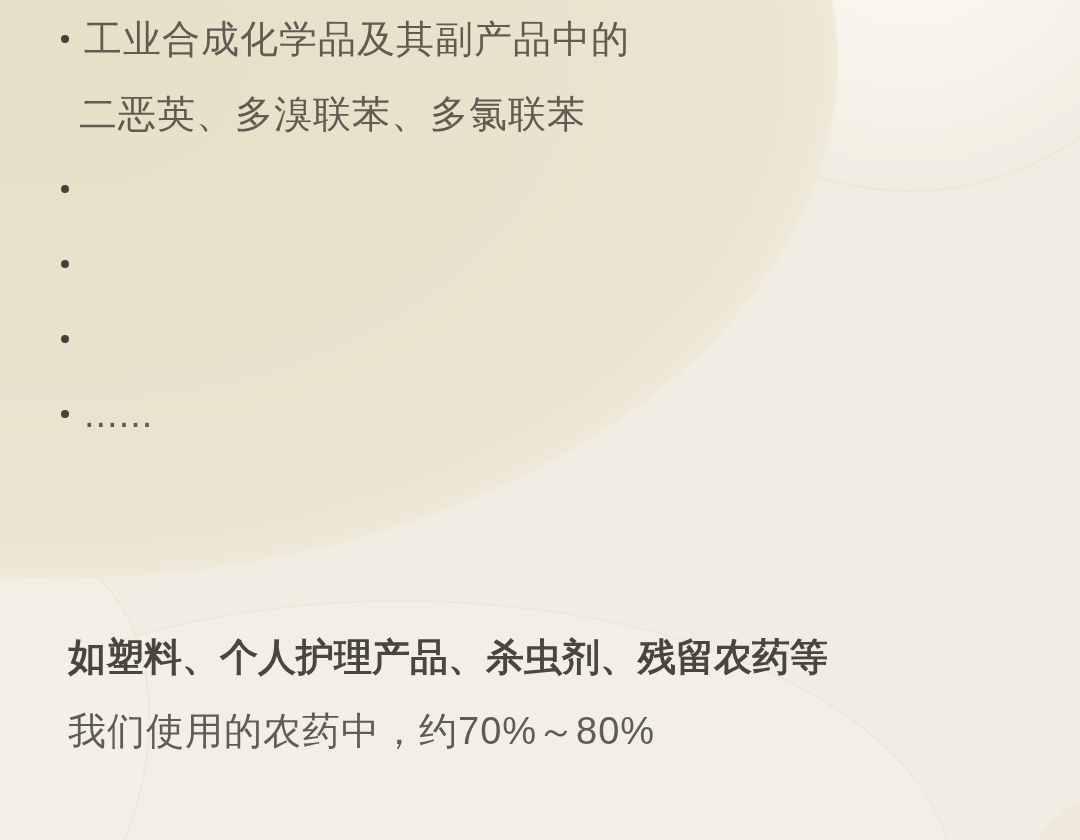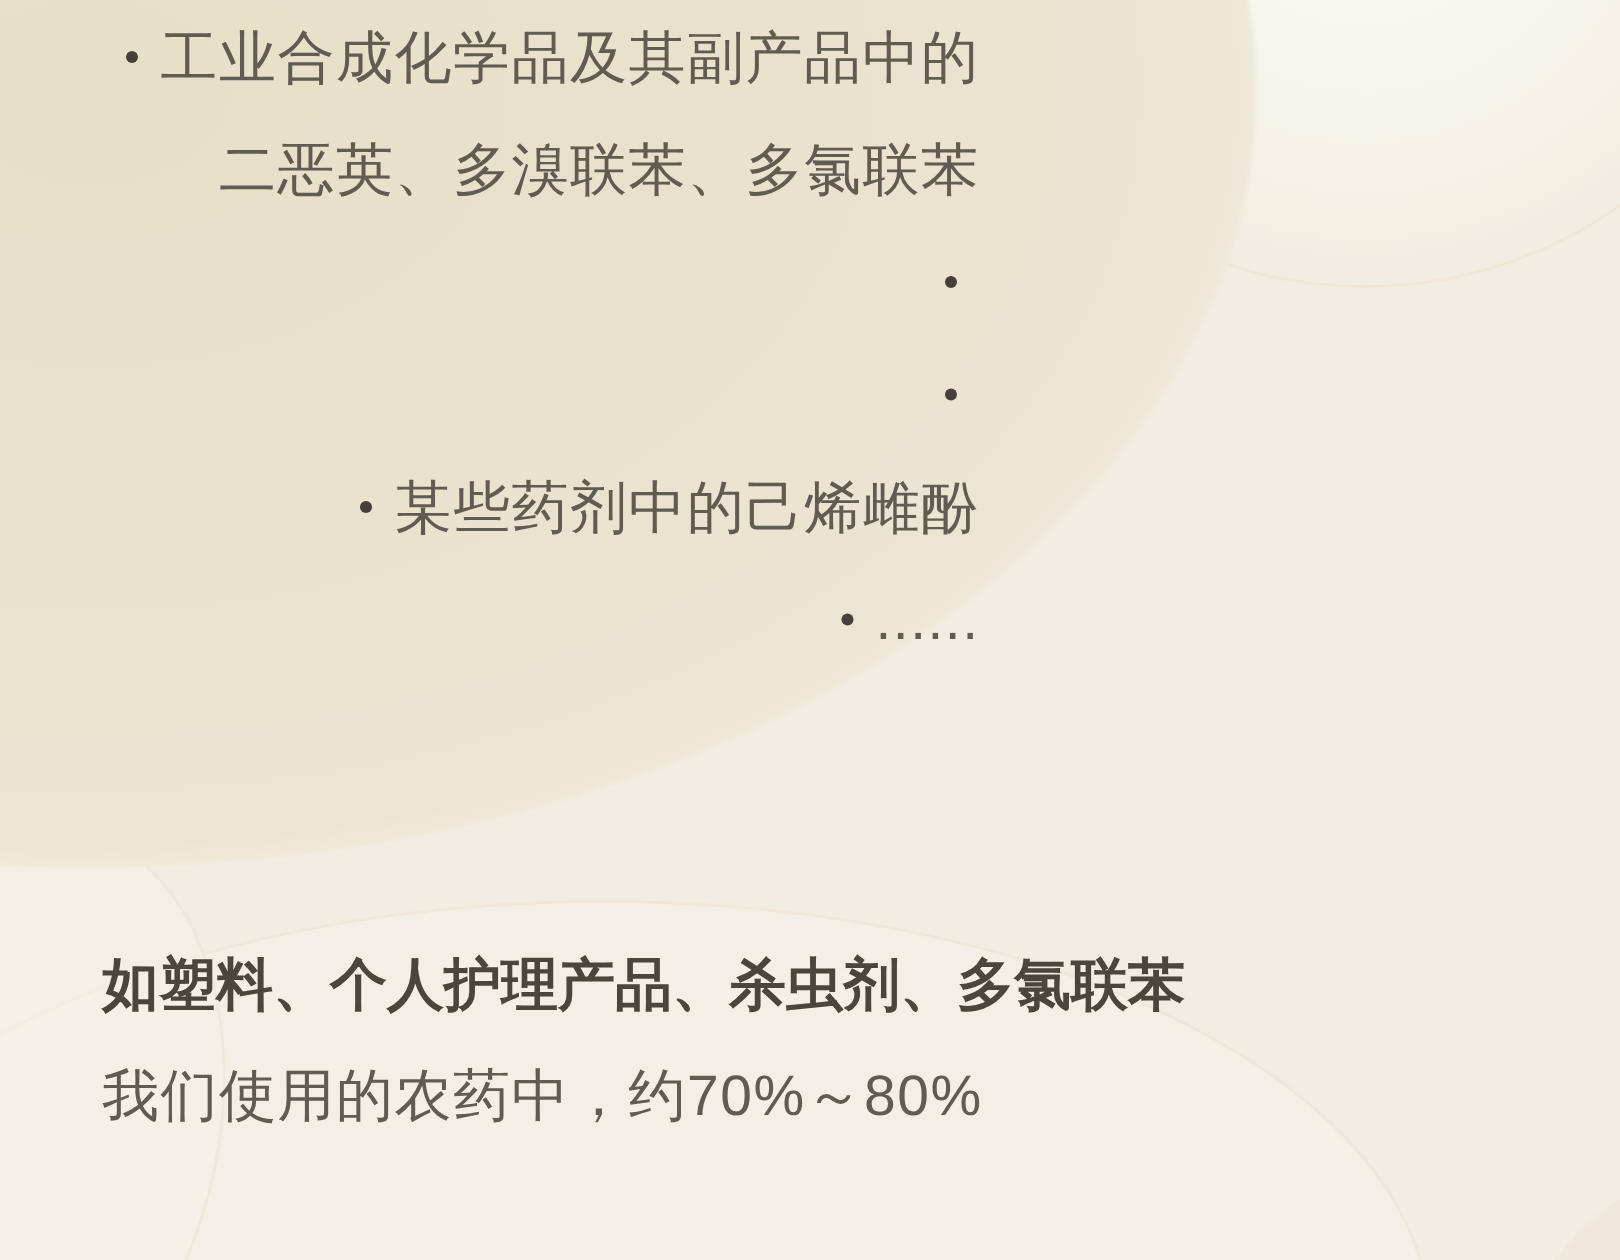--- a/index.html
+++ b/index.html
@@ -57,32 +57,31 @@
     transform:rotate(16deg);
   }
   .corner-blob{
     left:1005px;top:775px;width:320px;height:320px;z-index:0;
     border-radius:50%;
     background:rgba(236,230,215,0.55);
   }
 
   
   .bullets{
-    position:absolute;left:82px;top:2px;z-index:2;
+    position:absolute;left:59px;top:2px;z-index:2;
     font-size:38px;line-height:75px;letter-spacing:1px;
     color:var(--body_text);
-    text-align:right;
   }
   .line{height:75px;white-space:nowrap;}
   .dot{
     display:inline-block;width:8px;height:8px;border-radius:50%;
     background:var(--dot_color);
     margin-left:2px;margin-right:15px;vertical-align:9px;
   }
-  .line.cont .txt{margin-left:8px;}
+  .line.cont .txt{margin-left:20px;}
 
   
   .emphasis{
     position:absolute;left:68px;top:620px;z-index:2;
     font-size:38px;line-height:74px;
   }
   .em-line{
     height:74px;white-space:nowrap;
     font-weight:700;color:var(--bold_text);letter-spacing:0;
   }
@@ -107,23 +106,23 @@
   <div class="line cont">
     <span class="txt">二恶英、多溴联苯、多氯联苯</span>
   </div>
   <div class="line">
     <span class="dot"></span>
   </div>
   <div class="line">
     <span class="dot"></span>
   </div>
   <div class="line">
-    <span class="dot"></span><span class="txt">某些药剂中的己烯雌酚</span>
+    <span class="dot"></span>
   </div>
   <div class="line">
     <span class="dot"></span><span class="txt">......</span>
   </div>
 </div>
 
 <div class="emphasis">
-  <div class="em-line">如塑料、个人护理产品、杀虫剂、多氯联苯</div>
+  <div class="em-line">如塑料、个人护理产品、杀虫剂、残留农药等</div>
   <div class="em-line normal">我们使用的农药中，约70%～80%</div>
 </div>
 
 </body></html>

